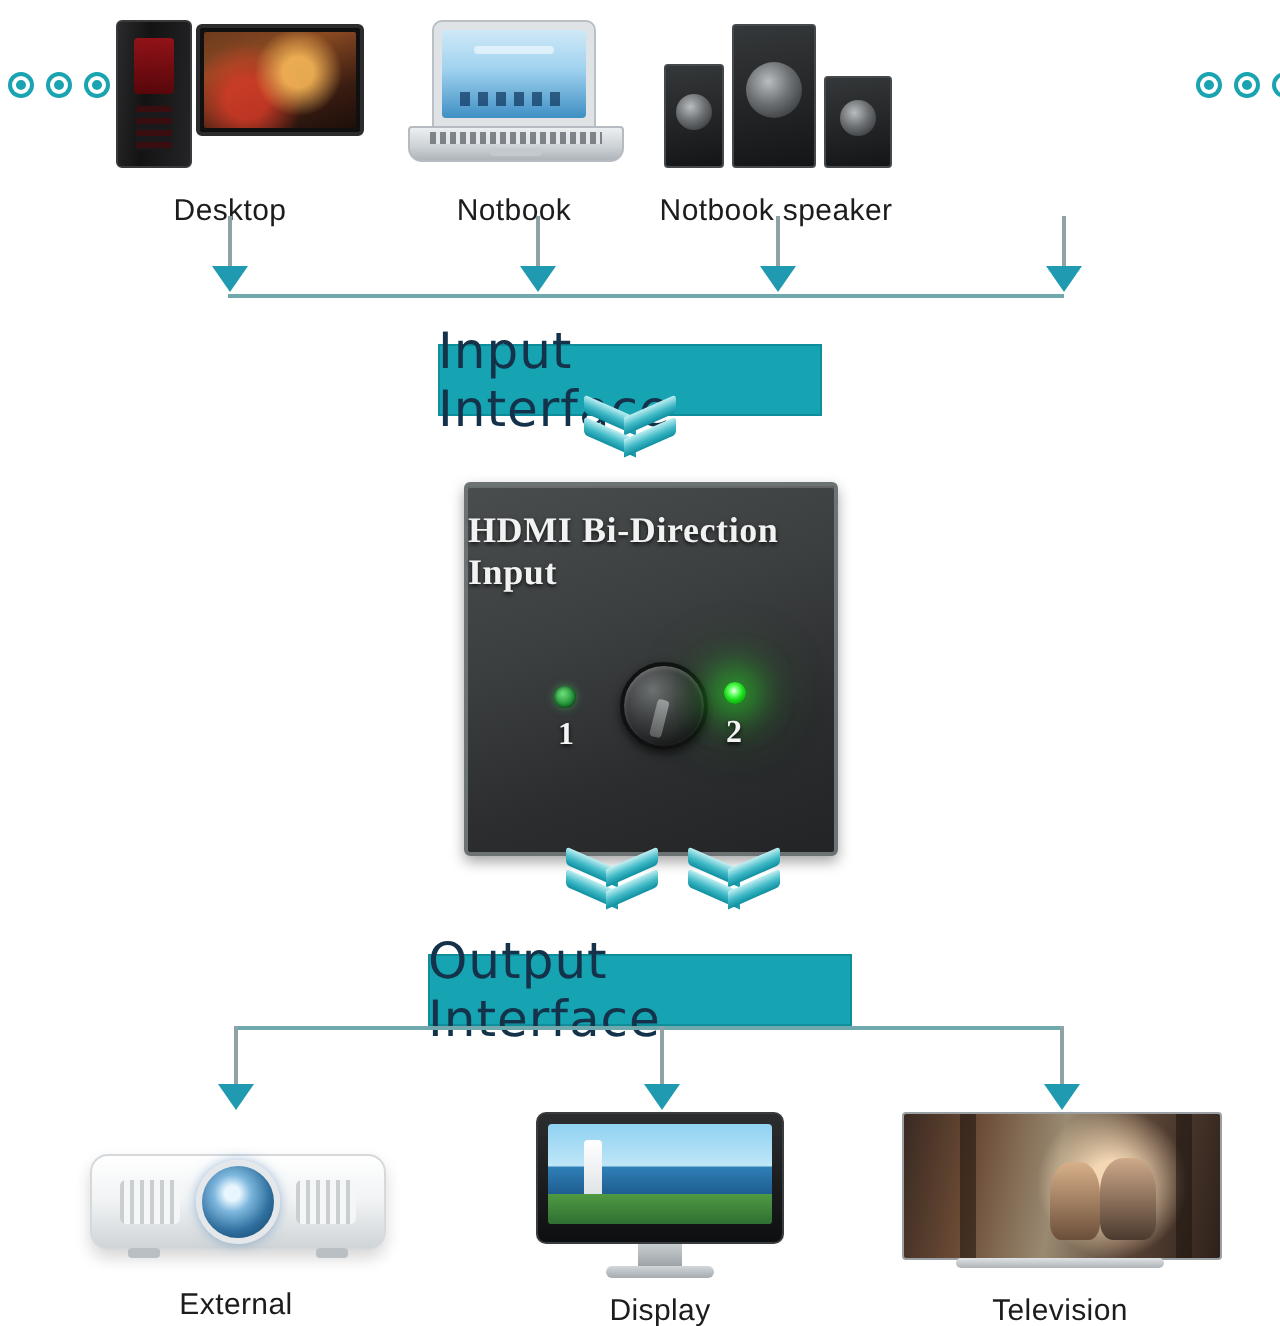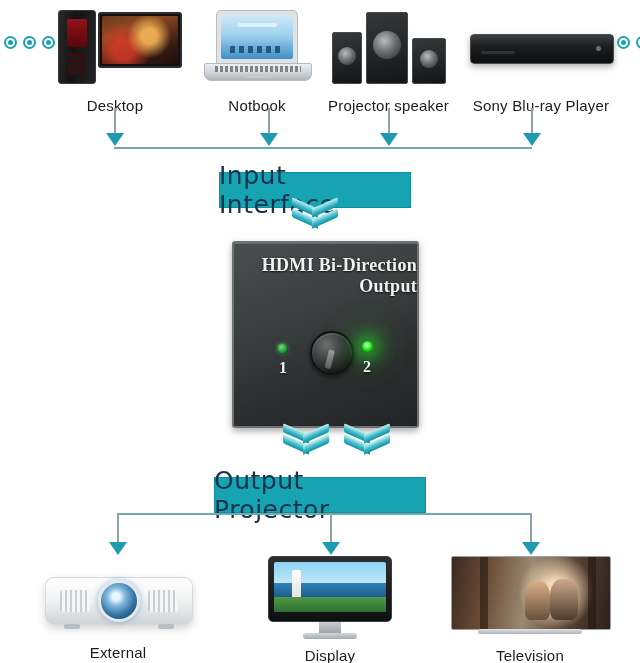--- a/index.html
+++ b/index.html
@@ -46,21 +46,21 @@
   .chev i:before{left:0;transform:skewY(24deg);border-radius:2px 0 0 2px;}
   .chev i:after{left:20px;transform:skewY(-24deg);border-radius:0 2px 2px 0;}
   .chev i.a{top:0;}
   .chev i.b{top:11px;}
 
   
   .switchbox{position:absolute;left:232px;top:241px;width:183px;height:183px;
     background:linear-gradient(160deg,#4a4d4e 0%,#3c3f40 38%,#2b2d2e 70%,#222425 100%);
     border:2px solid #6d7274;border-radius:3px;
     box-shadow:0 3px 7px rgba(0,0,0,.35), inset 0 1px 0 rgba(255,255,255,.18);}
-  .switchbox .title{position:absolute;left:0;right:0;top:12px;text-align:right;
+  .switchbox .title{position:absolute;left:0;right:0;top:12px;text-align:left;
     color:#f2f2f2;font-family:"Liberation Serif", serif;font-weight:bold;
     font-size:18px;line-height:21px;letter-spacing:.3px;
     text-shadow:0 1px 2px rgba(0,0,0,.8);}
   .knob{position:absolute;left:76px;top:88px;width:40px;height:40px;border-radius:50%;
     background:radial-gradient(circle at 36% 30%, #6e7173 0%, #3b3d3e 42%, #161718 78%, #0a0b0b 100%);
     border:2px solid #111;
     box-shadow:0 2px 5px rgba(0,0,0,.6), inset 0 1px 2px rgba(255,255,255,.22);}
   .knob .pointer{position:absolute;left:17px;top:17px;width:6px;height:19px;
     background:linear-gradient(180deg,#9a9d9f,#5c5f60);border-radius:2px;
     transform:rotate(14deg);transform-origin:top center;}
@@ -214,29 +214,23 @@
     </div>
     <div class="cap" style="margin-top:14px;text-align:center;">Notbook</div>
   </div>
 
   <div class="node" style="left:328px;top:8px;width:120px;">
     <div class="art art-spk">
       <div class="spk s1"></div>
       <div class="spk s2"></div>
       <div class="spk s3"></div>
     </div>
-    <div class="cap" style="margin-top:14px;">Projector speaker</div>
-  </div>
-
-  <div class="node" style="left:466px;top:8px;width:150px;">
-    <div class="art art-bd">
-      <div class="bd"></div>
-    </div>
-    <div class="cap" style="margin-top:14px;">Sony Blu-ray Player</div>
-  </div>
+    <div class="cap" style="margin-top:14px;">Notbook speaker</div>
+  </div>
+
 
   <div class="vline" style="left:114px;top:108px;height:26px;"></div>
   <div class="arrowhead" style="left:106px;top:133px;"></div>
 
   <div class="vline" style="left:268px;top:108px;height:26px;"></div>
   <div class="arrowhead" style="left:260px;top:133px;"></div>
 
   <div class="vline" style="left:388px;top:108px;height:26px;"></div>
   <div class="arrowhead" style="left:380px;top:133px;"></div>
 
@@ -250,42 +244,42 @@
   </div>
 
   <div class="chev" style="left:292px;top:203px;">
     <i class="a"></i>
       <i class="b"></i>
   </div>
 
   <div class="switchbox">
     <div class="title">
       <div>HDMI Bi-Direction</div>
-      <div>Output</div>
+      <div>Input</div>
     </div>
     <div class="led l1"></div>
     <div class="knob">
       <div class="pointer"></div>
     </div>
     <div class="led l2"></div>
     <div class="lednum n1">1</div>
     <div class="lednum n2">2</div>
   </div>
 
   <div class="chev" style="left:283px;top:429px;">
     <i class="a"></i>
       <i class="b"></i>
   </div>
   <div class="chev" style="left:344px;top:429px;">
     <i class="a"></i>
       <i class="b"></i>
   </div>
 
   <div class="banner" style="left:214px;top:466px;width:212px;height:36px;">
-    <span>Output Projector</span>
+    <span>Output Interface</span>
   </div>
 
   <div class="hline" style="left:118px;top:513px;width:414px;"></div>
   <div class="vline" style="left:117px;top:513px;height:30px;"></div>
   <div class="arrowhead" style="left:109px;top:542px;"></div>
 
   <div class="vline" style="left:330px;top:513px;height:30px;"></div>
   <div class="arrowhead" style="left:322px;top:542px;"></div>
 
   <div class="vline" style="left:530px;top:513px;height:30px;"></div>

